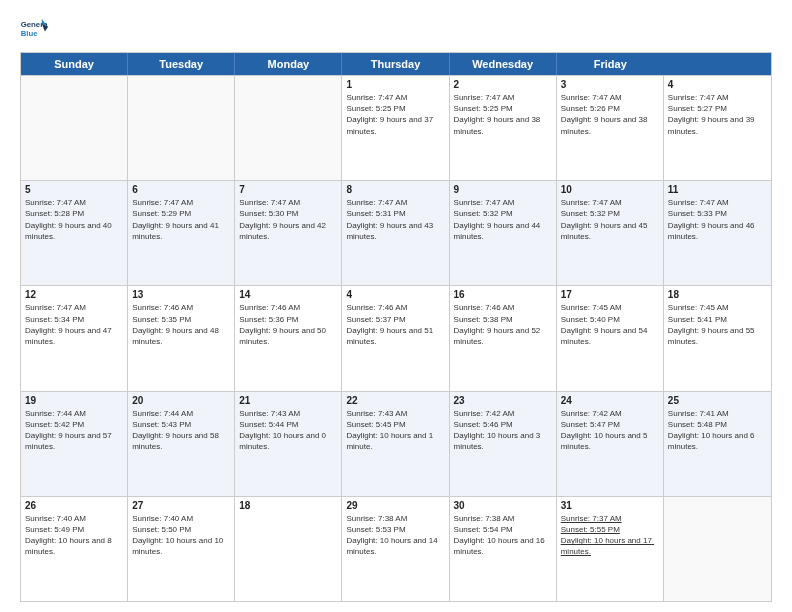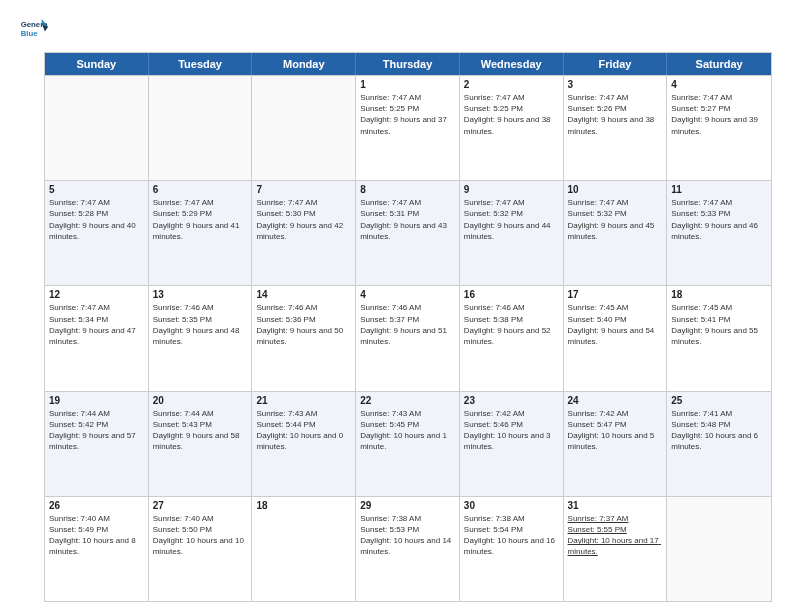--- a/index.html
+++ b/index.html
@@ -45,21 +45,20 @@
     .subtitle {
       font-size: 13px;
       color: #444;
       margin-top: 2px;
     }
     .calendar {
       flex: 1;
       display: flex;
       flex-direction: column;
       border: 1px solid #ccc;
-      margin-left: 24px;
     }
     .cal-header-row {
       display: grid;
       grid-template-columns: repeat(7, 1fr);
       background: #2563a8;
     }
     .cal-header-cell {
       color: #fff;
       font-size: 11px;
       font-weight: bold;
@@ -126,21 +125,20 @@
   </div>
 
   <div class="calendar">
     <div class="cal-header-row">
     <div class="cal-header-cell">Sunday</div>
         <div class="cal-header-cell">Tuesday</div>
         <div class="cal-header-cell">Monday</div>
         <div class="cal-header-cell">Thursday</div>
         <div class="cal-header-cell">Wednesday</div>
         <div class="cal-header-cell">Friday</div>
-        <div class="cal-header-cell">Saturday</div>
       </div>
     <div class="cal-body">
     <div class="cal-week">
           <div class="cal-cell empty"></div>
           <div class="cal-cell empty"></div>
           <div class="cal-cell empty"></div>
           <div class="cal-cell">
             <div class="day-number">1</div>
             <div class="cell-info" style="white-space: pre-wrap;">Sunrise: 7:47 AM
 Sunset: 5:25 PM

